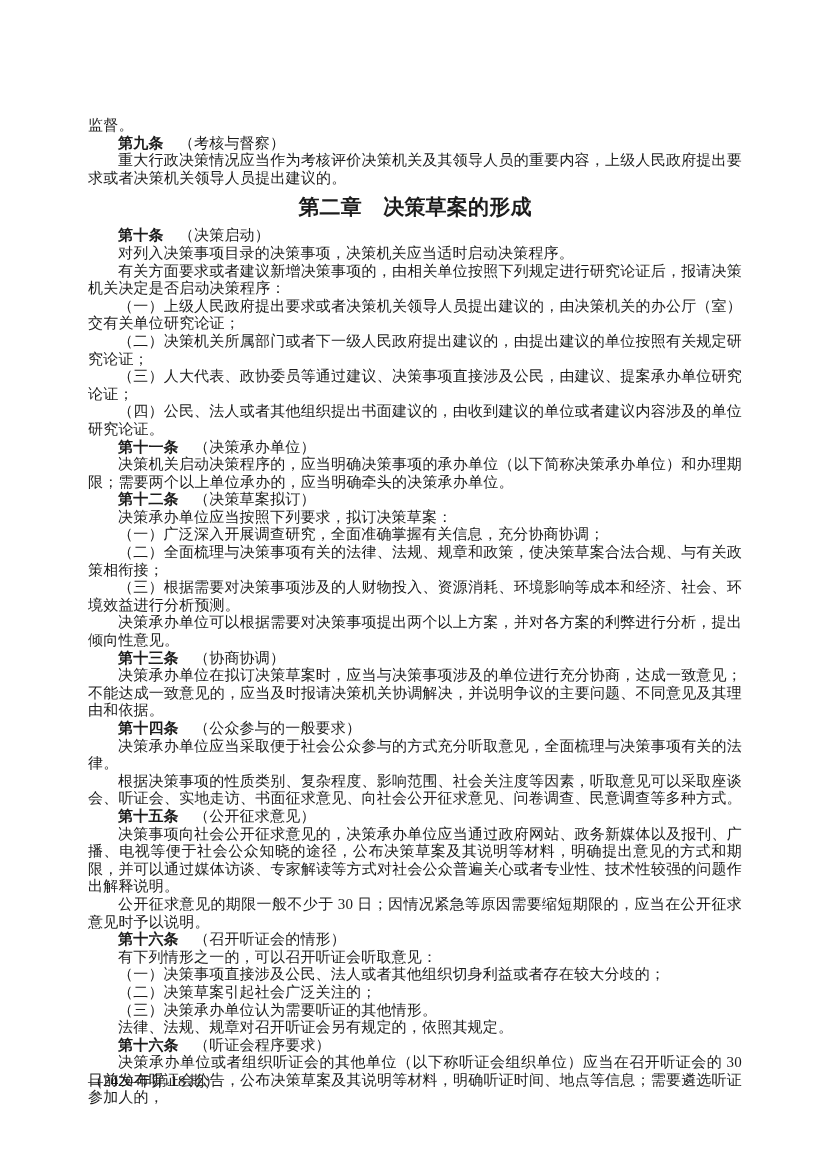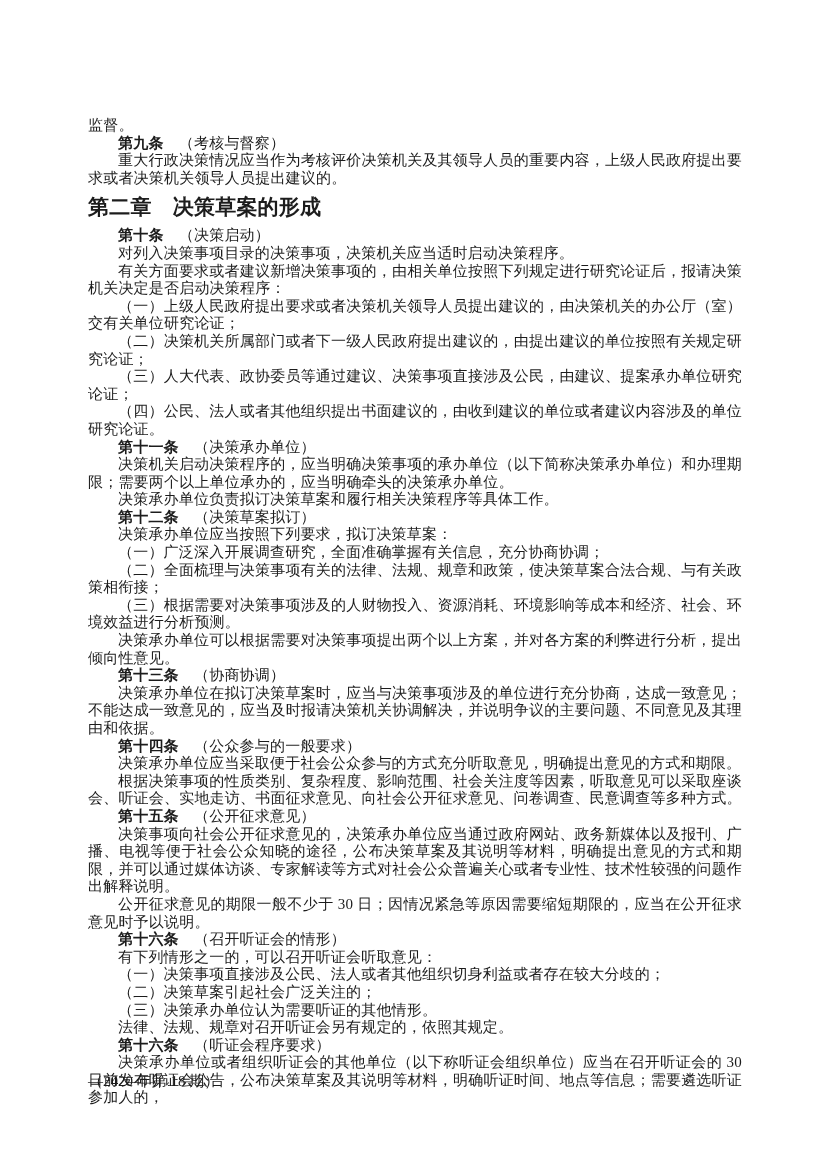--- a/index.html
+++ b/index.html
@@ -38,21 +38,21 @@
     text-indent: 0;
   }
   p.article {
     text-indent: 2em;
   }
   p.article strong {
     font-weight: bold;
   }
   p.chapter {
     text-indent: 0;
-    text-align: left;
+    text-align: center;
     font-weight: bold;
     font-size: 21px;
     line-height: 25px;
     margin: 8px 0 7px 0 !important;
   }
   .footer {
     position: absolute;
     left: 88px;
     top: 1061px;
     width: 654px;
@@ -81,31 +81,30 @@
       <p class="chapter">第二章　决策草案的形成</p>
       <p class="article"><strong>第十条</strong><span>　（决策启动）</span></p>
       <p class="body">对列入决策事项目录的决策事项，决策机关应当适时启动决策程序。</p>
       <p class="body">有关方面要求或者建议新增决策事项的，由相关单位按照下列规定进行研究论证后，报请决策机关决定是否启动决策程序：</p>
       <p class="body">（一）上级人民政府提出要求或者决策机关领导人员提出建议的，由决策机关的办公厅（室）交有关单位研究论证；</p>
       <p class="body">（二）决策机关所属部门或者下一级人民政府提出建议的，由提出建议的单位按照有关规定研究论证；</p>
       <p class="body">（三）人大代表、政协委员等通过建议、决策事项直接涉及公民，由建议、提案承办单位研究论证；</p>
       <p class="body">（四）公民、法人或者其他组织提出书面建议的，由收到建议的单位或者建议内容涉及的单位研究论证。</p>
       <p class="article"><strong>第十一条</strong><span>　（决策承办单位）</span></p>
       <p class="body">决策机关启动决策程序的，应当明确决策事项的承办单位（以下简称决策承办单位）和办理期限；需要两个以上单位承办的，应当明确牵头的决策承办单位。</p>
-      <p class="body">决策承办单位负责拟订决策草案和履行相关决策程序等具体工作。</p>
       <p class="article"><strong>第十二条</strong><span>　（决策草案拟订）</span></p>
       <p class="body">决策承办单位应当按照下列要求，拟订决策草案：</p>
       <p class="body">（一）广泛深入开展调查研究，全面准确掌握有关信息，充分协商协调；</p>
       <p class="body">（二）全面梳理与决策事项有关的法律、法规、规章和政策，使决策草案合法合规、与有关政策相衔接；</p>
       <p class="body">（三）根据需要对决策事项涉及的人财物投入、资源消耗、环境影响等成本和经济、社会、环境效益进行分析预测。</p>
       <p class="body">决策承办单位可以根据需要对决策事项提出两个以上方案，并对各方案的利弊进行分析，提出倾向性意见。</p>
       <p class="article"><strong>第十三条</strong><span>　（协商协调）</span></p>
       <p class="body">决策承办单位在拟订决策草案时，应当与决策事项涉及的单位进行充分协商，达成一致意见；不能达成一致意见的，应当及时报请决策机关协调解决，并说明争议的主要问题、不同意见及其理由和依据。</p>
       <p class="article"><strong>第十四条</strong><span>　（公众参与的一般要求）</span></p>
-      <p class="body">决策承办单位应当采取便于社会公众参与的方式充分听取意见，明确提出意见的方式和期限。</p>
+      <p class="body">决策承办单位应当采取便于社会公众参与的方式充分听取意见，全面梳理与决策事项有关的法律。</p>
       <p class="body">根据决策事项的性质类别、复杂程度、影响范围、社会关注度等因素，听取意见可以采取座谈会、听证会、实地走访、书面征求意见、向社会公开征求意见、问卷调查、民意调查等多种方式。</p>
       <p class="article"><strong>第十五条</strong><span>　（公开征求意见）</span></p>
       <p class="body">决策事项向社会公开征求意见的，决策承办单位应当通过政府网站、政务新媒体以及报刊、广播、电视等便于社会公众知晓的途径，公布决策草案及其说明等材料，明确提出意见的方式和期限，并可以通过媒体访谈、专家解读等方式对社会公众普遍关心或者专业性、技术性较强的问题作出解释说明。</p>
       <p class="body">公开征求意见的期限一般不少于 30 日；因情况紧急等原因需要缩短期限的，应当在公开征求意见时予以说明。</p>
       <p class="article"><strong>第十六条</strong><span>　（召开听证会的情形）</span></p>
       <p class="body">有下列情形之一的，可以召开听证会听取意见：</p>
       <p class="body">（一）决策事项直接涉及公民、法人或者其他组织切身利益或者存在较大分歧的；</p>
       <p class="body">（二）决策草案引起社会广泛关注的；</p>
       <p class="body">（三）决策承办单位认为需要听证的其他情形。</p>
       <p class="body">法律、法规、规章对召开听证会另有规定的，依照其规定。</p>

